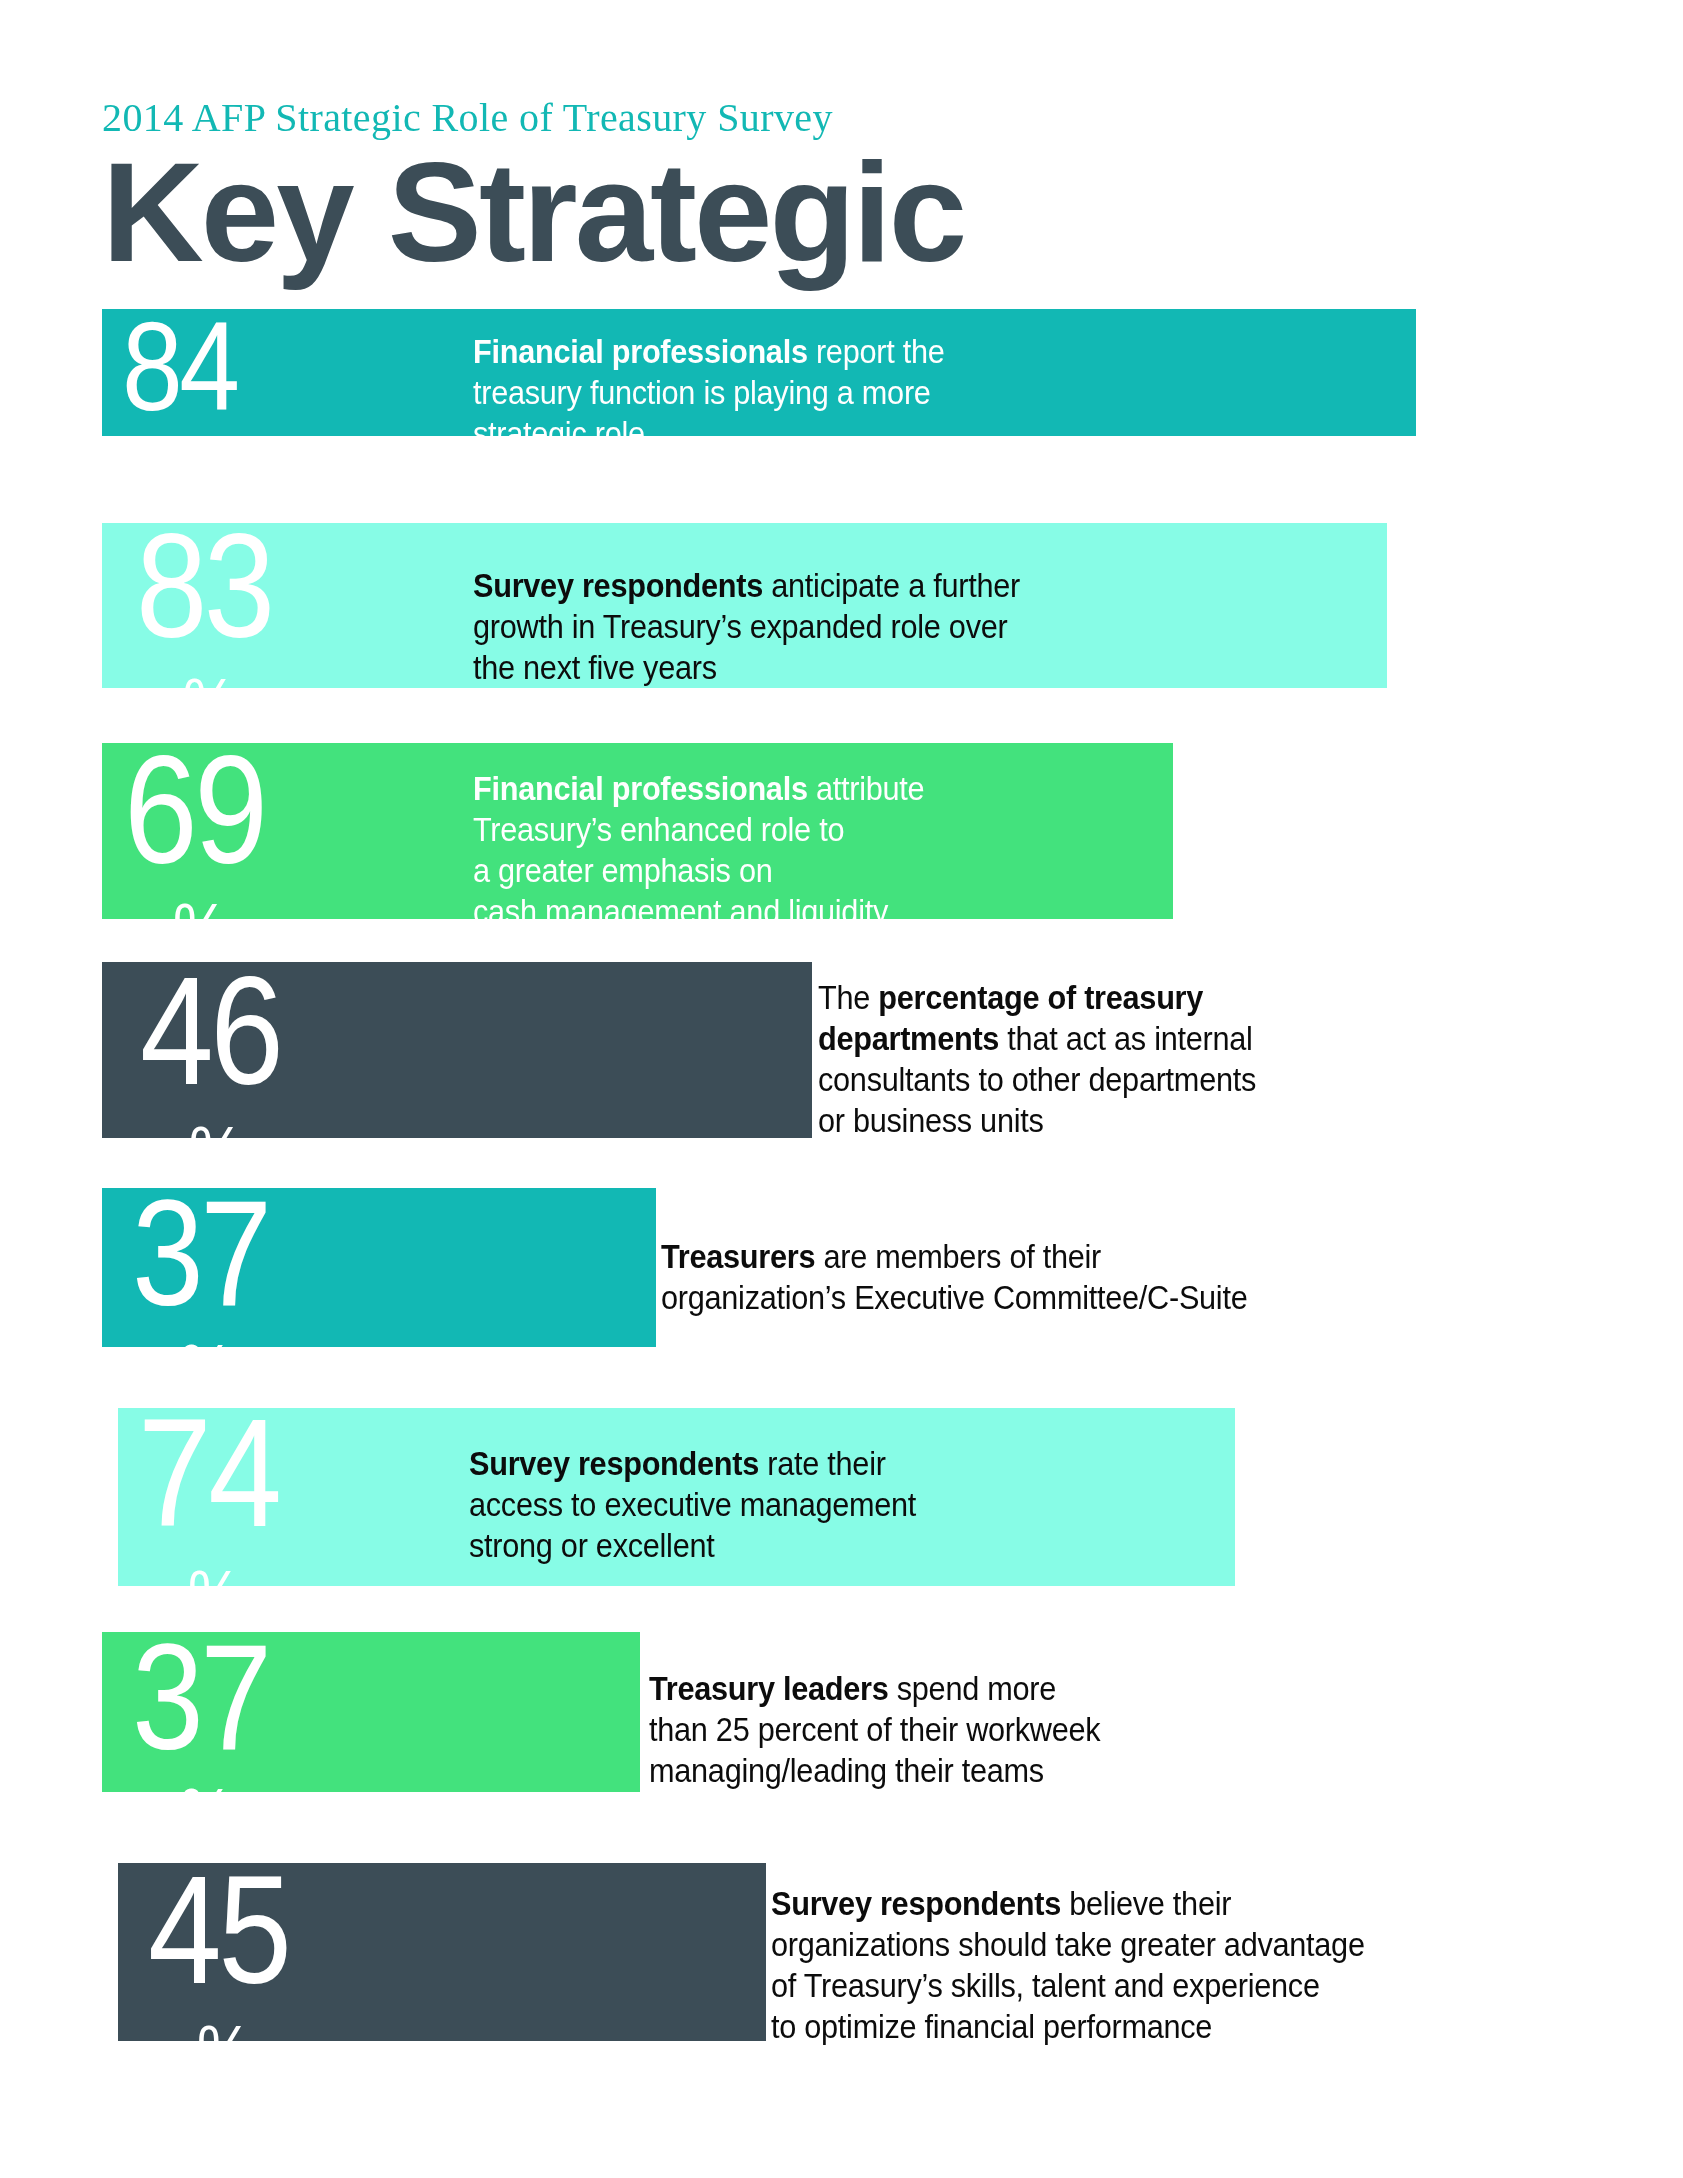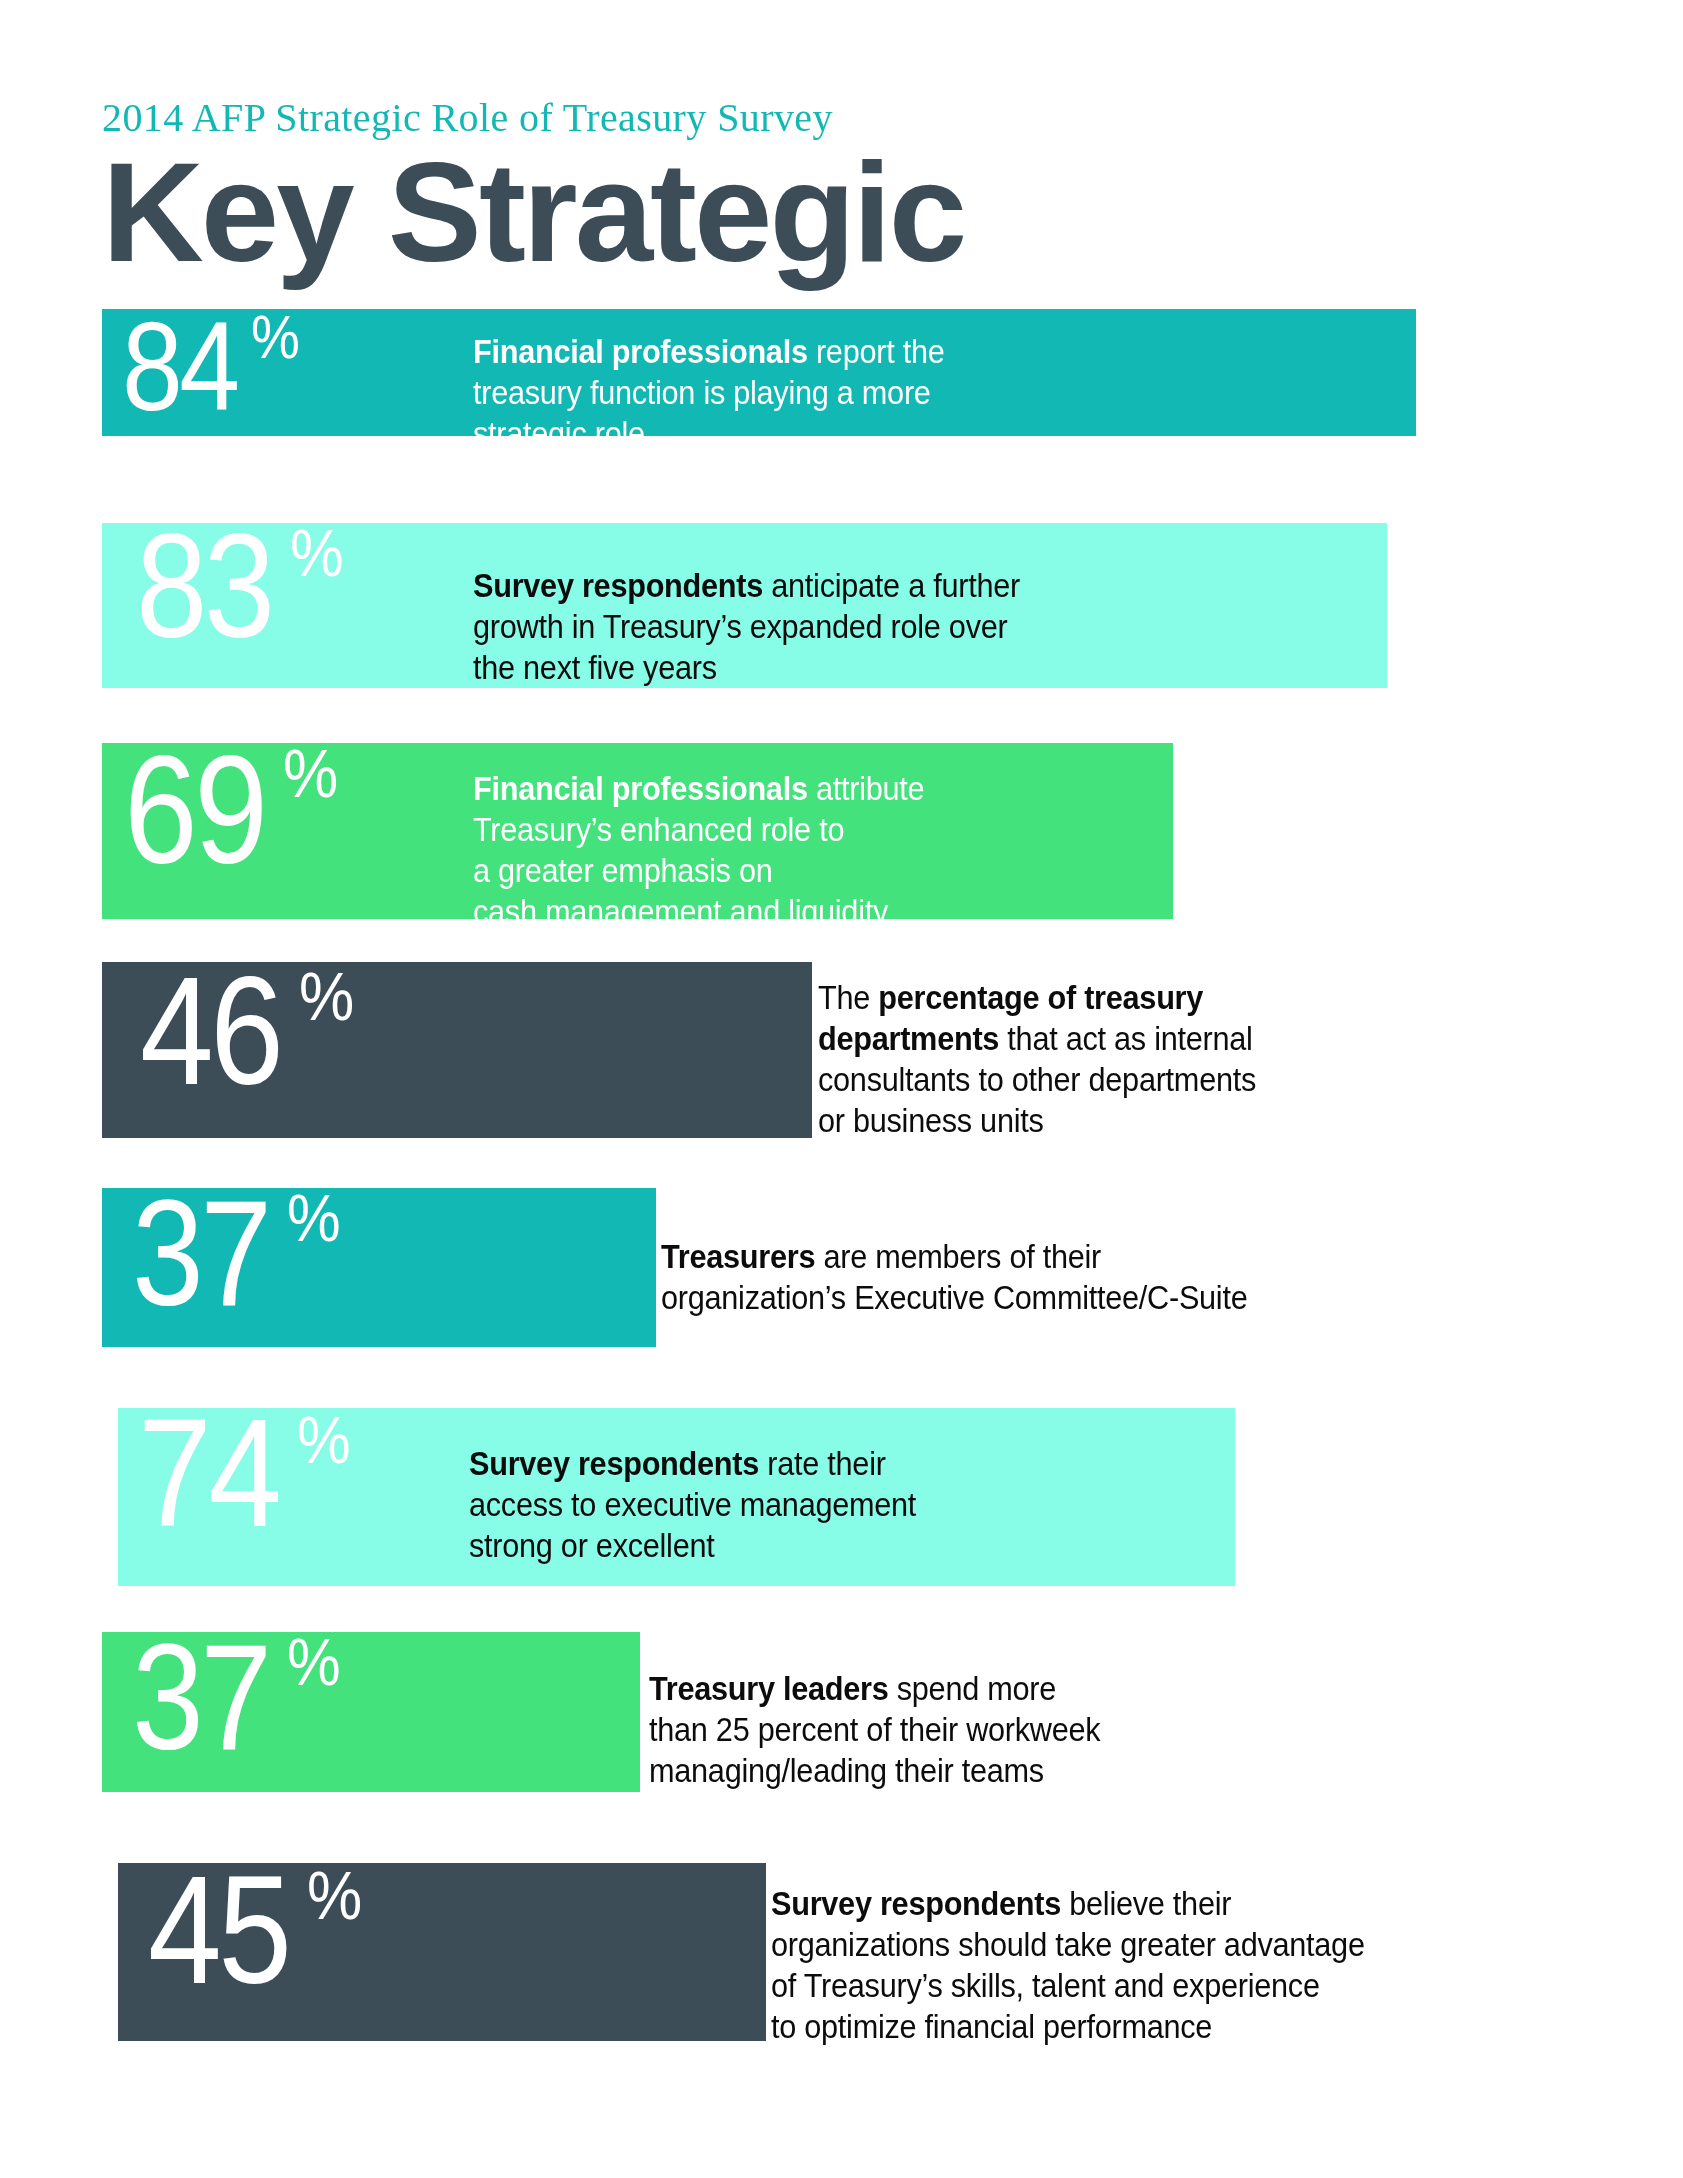--- a/index.html
+++ b/index.html
@@ -65,24 +65,25 @@
     left: 102px;
     top: 0;
     display: block;
     box-sizing: border-box;
   }
 
   
   .numwrap {
     position: absolute;
     display: flex;
-    align-items: flex-start;
+    align-items: center;
     line-height: 1;
     white-space: nowrap;
     pointer-events: none;
+    flex-direction: column;
   }
   .num {
     font-family: "Liberation Sans", sans-serif;
     font-weight: normal;
     color: #ffffff;
     letter-spacing: -4px;
     transform: scaleX(0.86);
     transform-origin: left top;
     display: inline-block;
   }

